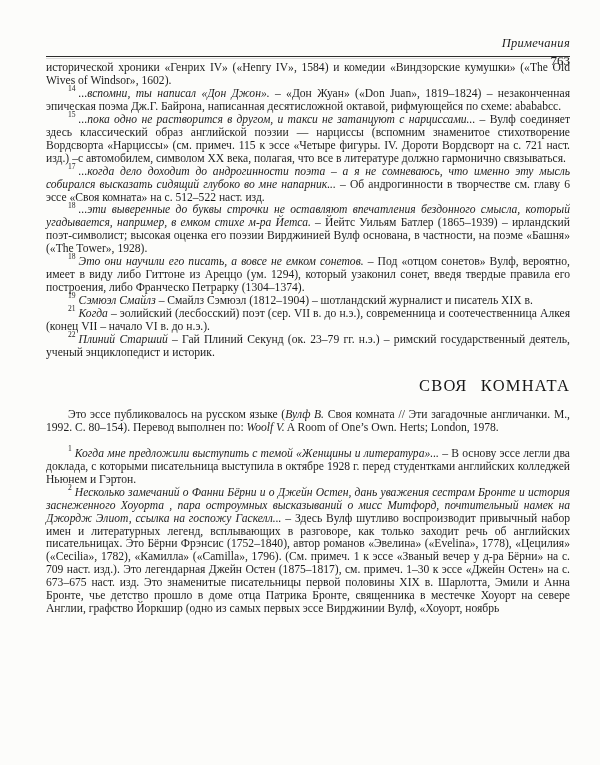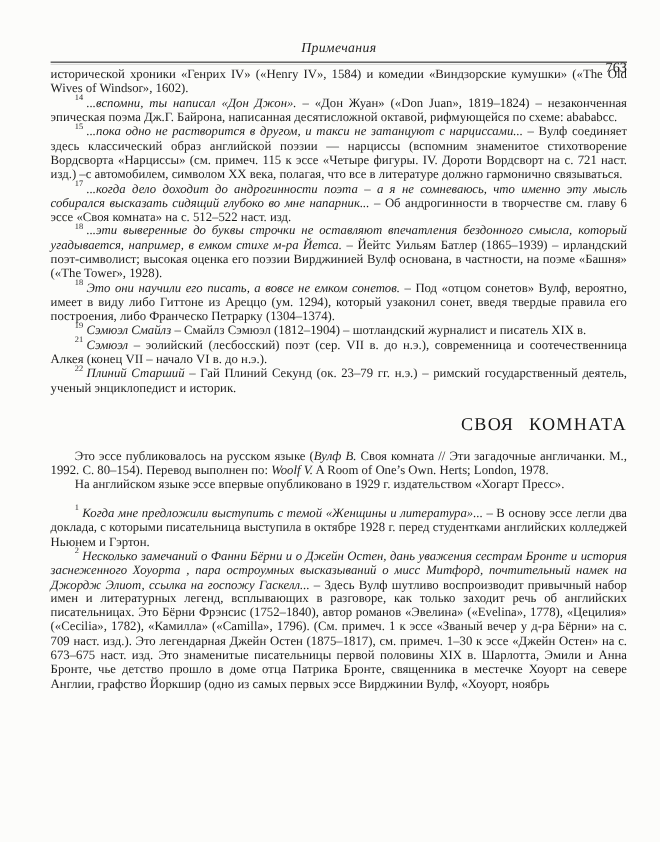--- a/index.html
+++ b/index.html
@@ -17,21 +17,21 @@
     color: #1d1d1d;
   }
   .running-header {
     position: relative;
     height: 17px;
     font-size: 12.5px;
   }
   .running-title {
     position: absolute;
     left: 0; right: 0;
-    text-align: center;
+    text-align: right;
     font-style: italic;
     letter-spacing: 0.3px;
   }
   .page-number {
     position: absolute;
     right: 0; top: 17px;
     font-style: normal;
     font-size: 13px;
   }
   .header-rule {
@@ -87,27 +87,26 @@
   <div class="body-text">
 
     <div>
         <p><span class="run-n">исторической хроники «Генрих IV» («Henry IV», 1584) и комедии «Виндзорские кумушки» («The Old Wives of Windsor», 1602).</span></p>
         <p class="indent"><sup class="fn-num">14</sup><span class="run-i">...вспомни, ты написал «Дон Джон».</span><span class="run-n"> – «Дон Жуан» («Don Juan», 1819–1824) – незаконченная эпическая поэма Дж.Г. Байрона, написанная десятисложной октавой, рифмующейся по схеме: abababcc.</span></p>
         <p class="indent"><sup class="fn-num">15</sup><span class="run-i">...пока одно не растворится в другом, и такси не затанцуют с нарциссами...</span><span class="run-n"> – Вулф соединяет здесь классический образ английской поэзии — нарциссы (вспомним знаменитое стихотворение Вордсворта «Нарциссы» (см. примеч. 115 к эссе «Четыре фигуры. IV. Дороти Вордсворт на с. 721 наст. изд.) –с автомобилем, символом XX века, полагая, что все в литературе должно гармонично связываться.</span></p>
         <p class="indent"><sup class="fn-num">17</sup><span class="run-i">...когда дело доходит до андрогинности поэта – а я не сомневаюсь, что именно эту мысль собирался высказать сидящий глубоко во мне напарник...</span><span class="run-n"> – Об андрогинности в творчестве см. главу 6 эссе «Своя комната» на с. 512–522 наст. изд.</span></p>
         <p class="indent"><sup class="fn-num">18</sup><span class="run-i">...эти выверенные до буквы строчки не оставляют впечатления бездонного смысла, который угадывается, например, в емком стихе м-ра Йетса.</span><span class="run-n"> – Йейтс Уильям Батлер (1865–1939) – ирландский поэт-символист; высокая оценка его поэзии Вирджинией Вулф основана, в частности, на поэме «Башня» («The Tower», 1928).</span></p>
         <p class="indent"><sup class="fn-num">18</sup><span class="run-i">Это они научили его писать, а вовсе не емком сонетов.</span><span class="run-n"> – Под «отцом сонетов» Вулф, вероятно, имеет в виду либо Гиттоне из Ареццо (ум. 1294), который узаконил сонет, введя твердые правила его построения, либо Франческо Петрарку (1304–1374).</span></p>
         <p class="indent"><sup class="fn-num">19</sup><span class="run-i">Сэмюэл Смайлз</span><span class="run-n"> – Смайлз Сэмюэл (1812–1904) – шотландский журналист и писатель XIX в.</span></p>
-        <p class="indent"><sup class="fn-num">21</sup><span class="run-i">Сэмюэл</span><span class="run-n"> – эолийский (лесбосский) поэт (сер. VII в. до н.э.), современница и соотечественница Алкея (конец VII – начало VI в. до н.э.).</span></p>
+        <p class="indent"><sup class="fn-num">21</sup><span class="run-i">Когда</span><span class="run-n"> – эолийский (лесбосский) поэт (сер. VII в. до н.э.), современница и соотечественница Алкея (конец VII – начало VI в. до н.э.).</span></p>
         <p class="indent"><sup class="fn-num">22</sup><span class="run-i">Плиний Старший</span><span class="run-n"> – Гай Плиний Секунд (ок. 23–79 гг. н.э.) – римский государственный деятель, ученый энциклопедист и историк.</span></p>
       </div>
 
     <h1 class="section-heading">СВОЯ КОМНАТА</h1>
 
     <div>
         <p class="indent"><span class="run-n">Это эссе публиковалось на русском языке (</span><span class="run-i">Вулф В.</span><span class="run-n"> Своя комната // Эти загадочные англичанки. М., 1992. С. 80–154). Перевод выполнен по: </span><span class="run-i">Woolf V.</span><span class="run-n"> A Room of One’s Own. Herts; London, 1978.</span></p>
-        <p class="indent"><span class="run-n">На английском языке эссе впервые опубликовано в 1929 г. издательством «Хогарт Пресс».</span></p>
         <p class="indent gap-before"><sup class="fn-num">1</sup><span class="run-i">Когда мне предложили выступить с темой «Женщины и литература»...</span><span class="run-n"> – В основу эссе легли два доклада, с которыми писательница выступила в октябре 1928 г. перед студентками английских колледжей Ньюнем и Гэртон.</span></p>
         <p class="indent"><sup class="fn-num">2</sup><span class="run-i">Несколько замечаний о Фанни Бёрни и о Джейн Остен, дань уважения сестрам Бронте и история заснеженного Хоуорта , пара остроумных высказываний о мисс Митфорд, почтительный намек на Джордж Элиот, ссылка на госпожу Гаскелл...</span><span class="run-n"> – Здесь Вулф шутливо воспроизводит привычный набор имен и литературных легенд, всплывающих в разговоре, как только заходит речь об английских писательницах. Это Бёрни Фрэнсис (1752–1840), автор романов «Эвелина» («Evelina», 1778), «Цецилия» («Cecilia», 1782), «Камилла» («Camilla», 1796). (См. примеч. 1 к эссе «Званый вечер у д-ра Бёрни» на с. 709 наст. изд.). Это легендарная Джейн Остен (1875–1817), см. примеч. 1–30 к эссе «Джейн Остен» на с. 673–675 наст. изд. Это знаменитые писательницы первой половины XIX в. Шарлотта, Эмили и Анна Бронте, чье детство прошло в доме отца Патрика Бронте, священника в местечке Хоуорт на севере Англии, графство Йоркшир (одно из самых первых эссе Вирджинии Вулф, «Хоуорт, ноябрь</span></p>
       </div>
 
   </div>
 </div>
 
 </body></html>

